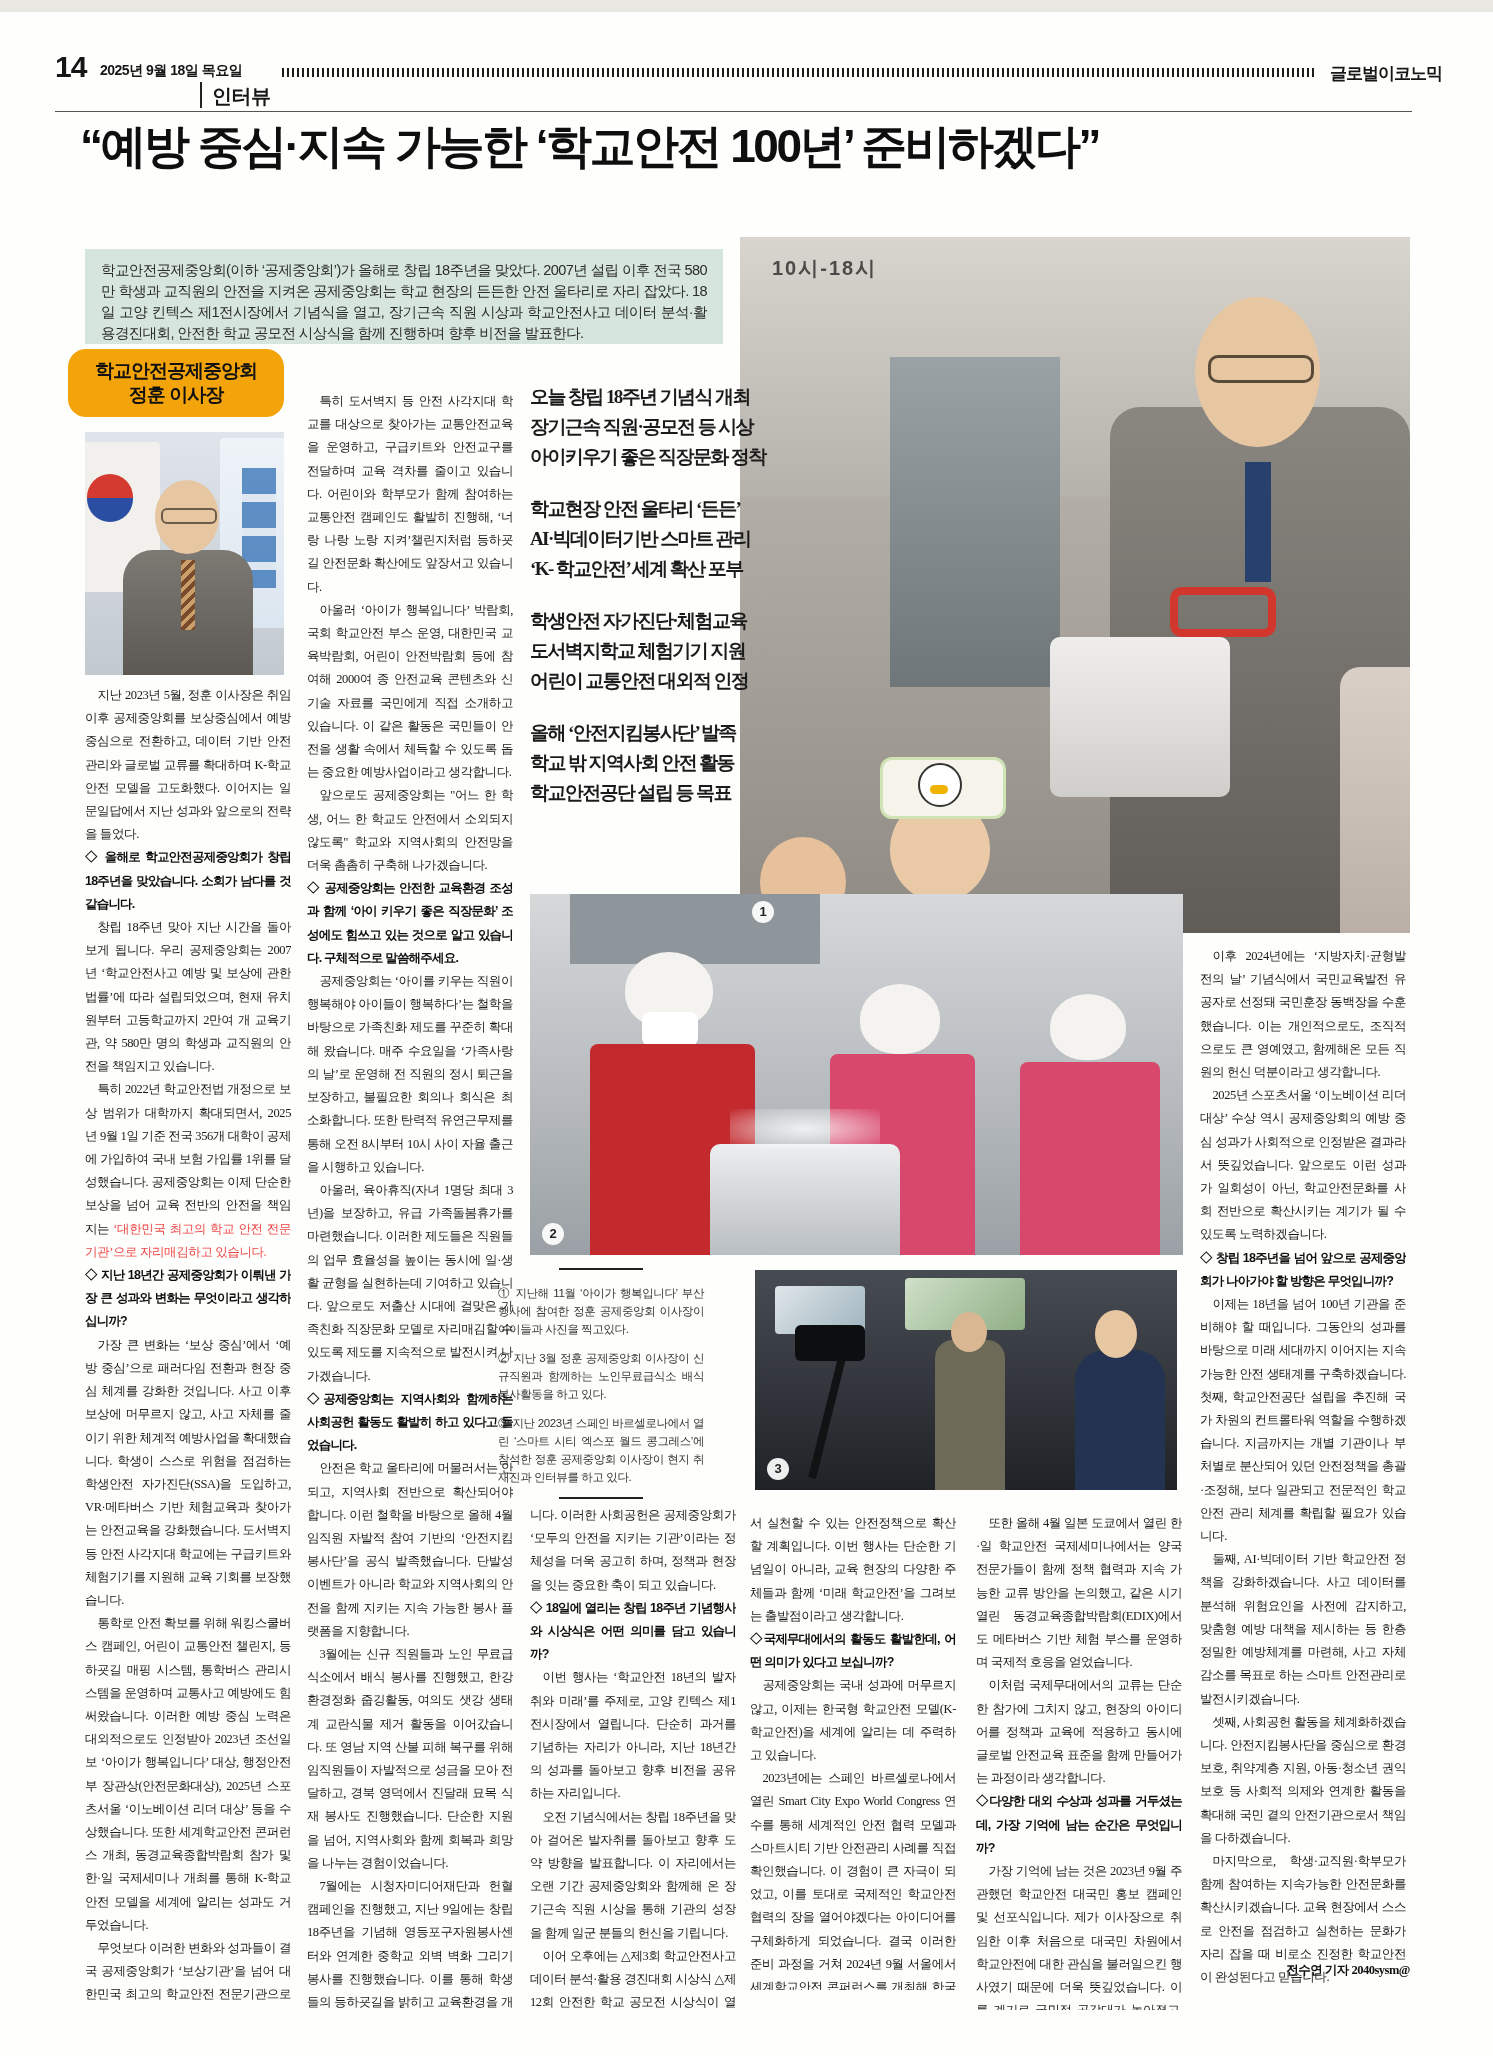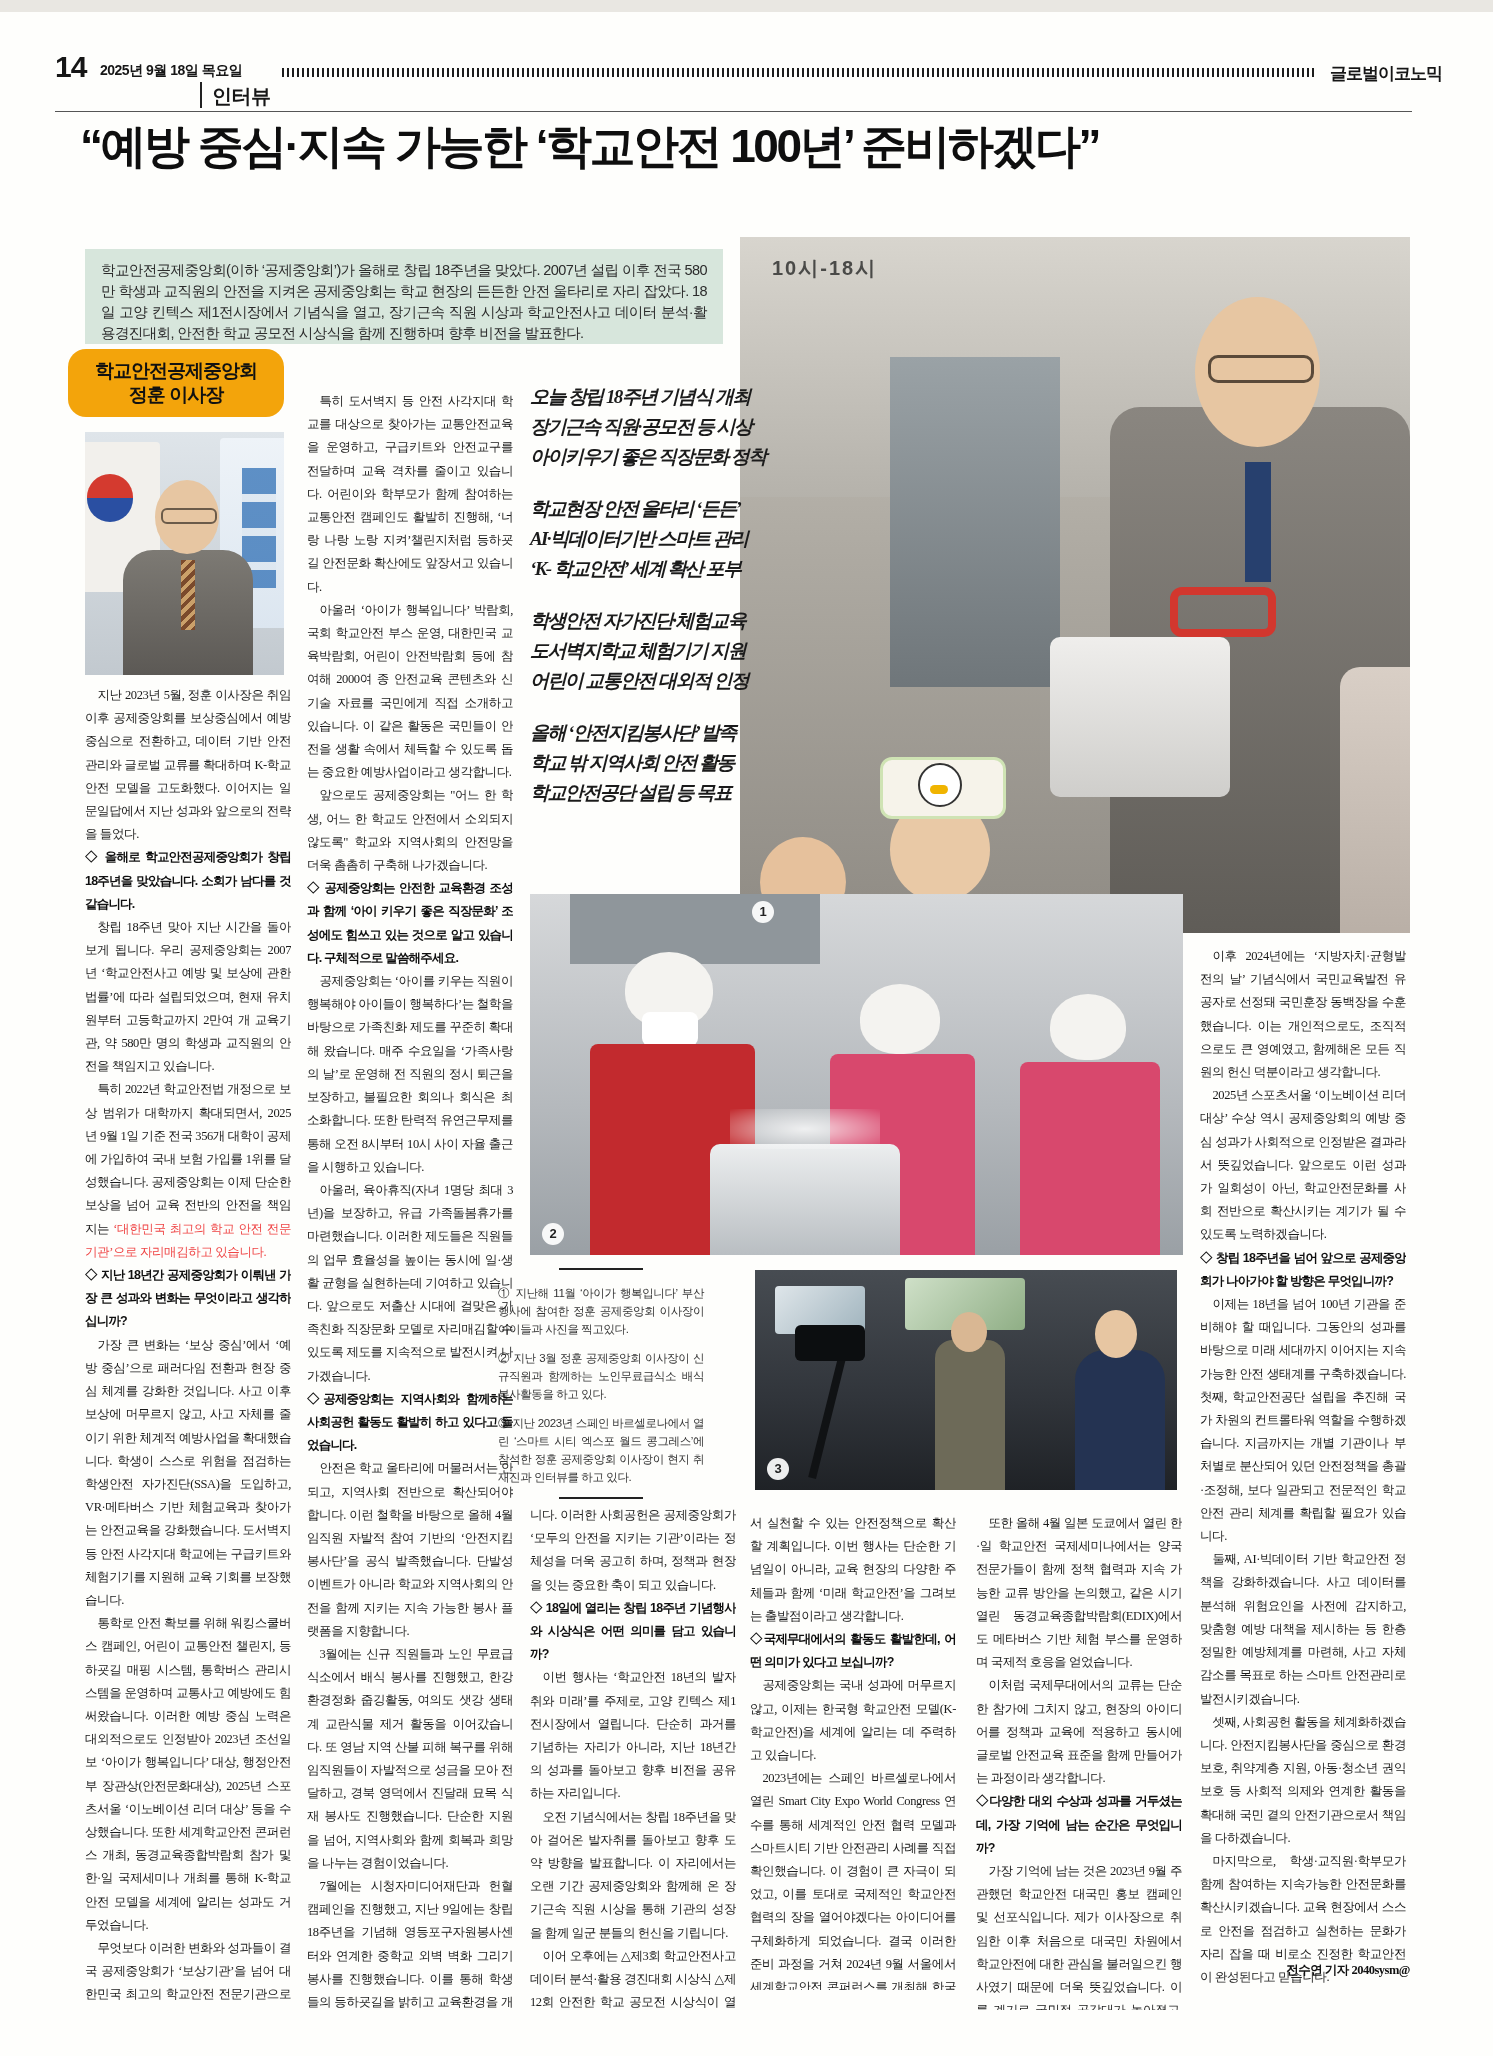--- a/index.html
+++ b/index.html
@@ -32,21 +32,21 @@
           font-family:Liberation Sans, sans-serif;font-weight:bold;font-size:19px;
           line-height:24px;letter-spacing:-1px;color:#111;}
   
   .photo{position:absolute;overflow:hidden;background:#b9b6ae;}
   .ph-badge{position:absolute;left:12px;bottom:10px;width:22px;height:22px;border-radius:50%;
             background:rgba(255,255,255,.92);color:#222;font-family:"Liberation Sans",sans-serif;
             font-size:13px;font-weight:bold;text-align:center;line-height:22px;z-index:5;}
   .shape{position:absolute;}
   
   .quotes{position:absolute;left:530px;top:370px;width:206px;}
-  .qgroup{margin-bottom:22px;font-style:italic;}
+  .qgroup{margin-bottom:22px;}
   .qline{font-size:19px;font-weight:bold;line-height:30px;letter-spacing:-1.6px;
          color:#1b1b1b;white-space:nowrap;}
   
   .caps{position:absolute;left:498px;top:1256px;width:206px;font-family:Liberation Sans, sans-serif;}
   .caprule{width:84px;height:2px;background:#222;margin:0 auto 14px auto;}
   .caprule2{width:84px;height:2px;background:#222;margin:10px auto 0 auto;}
   .capitem{font-size:11.5px;line-height:18px;color:#333;text-align:justify;
            letter-spacing:-0.4px;margin-bottom:11px;}
   
   .col{position:absolute;width:206px;overflow:hidden;font-size:12.5px;line-height:23.2px;

